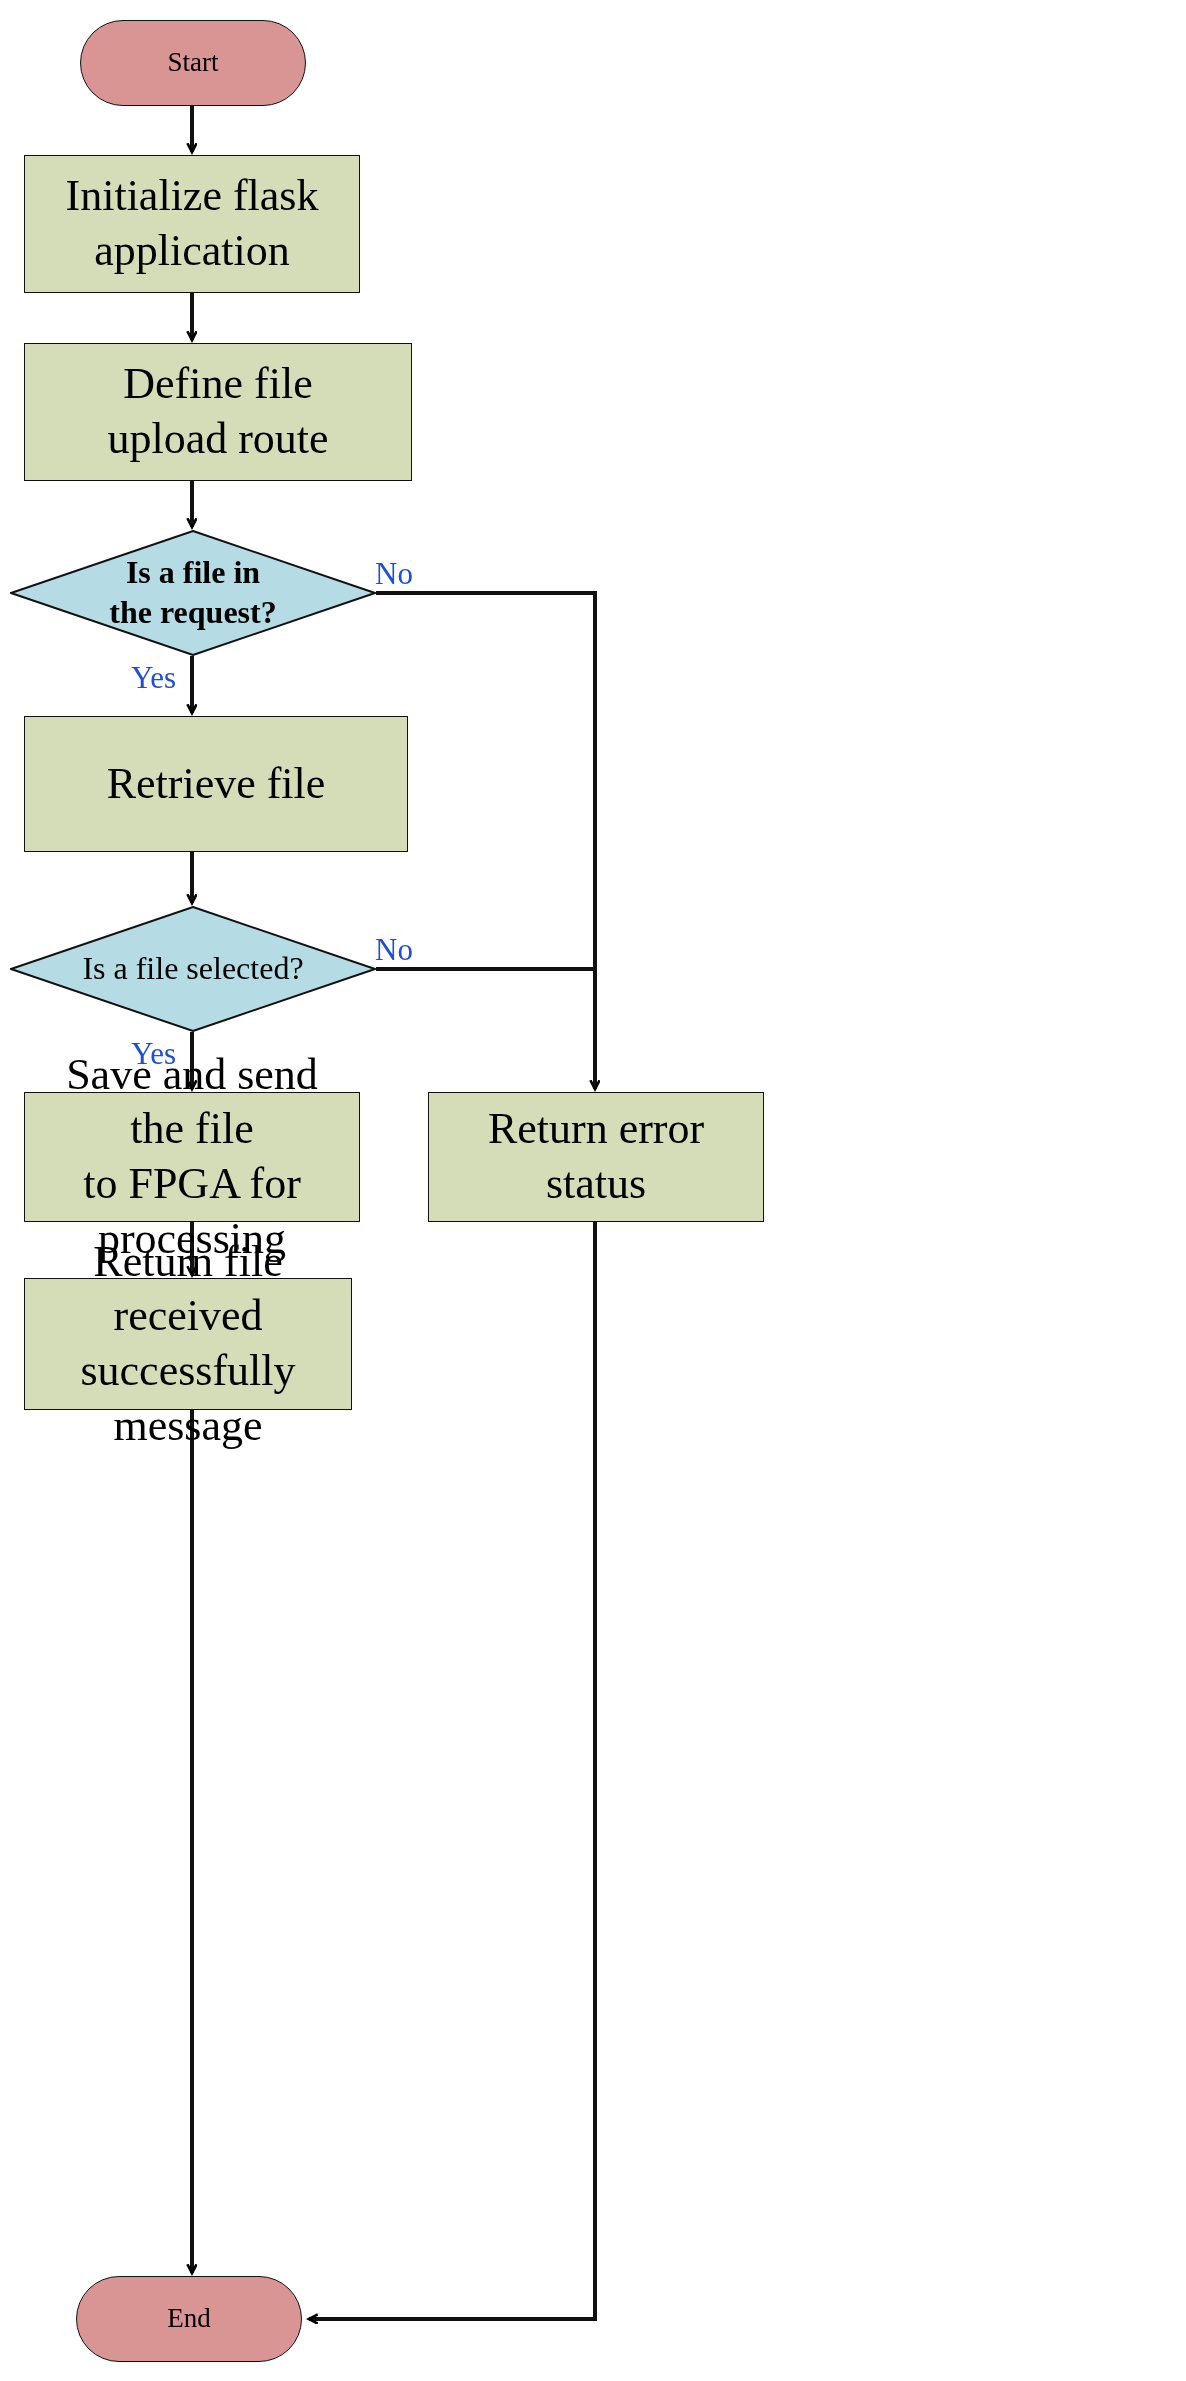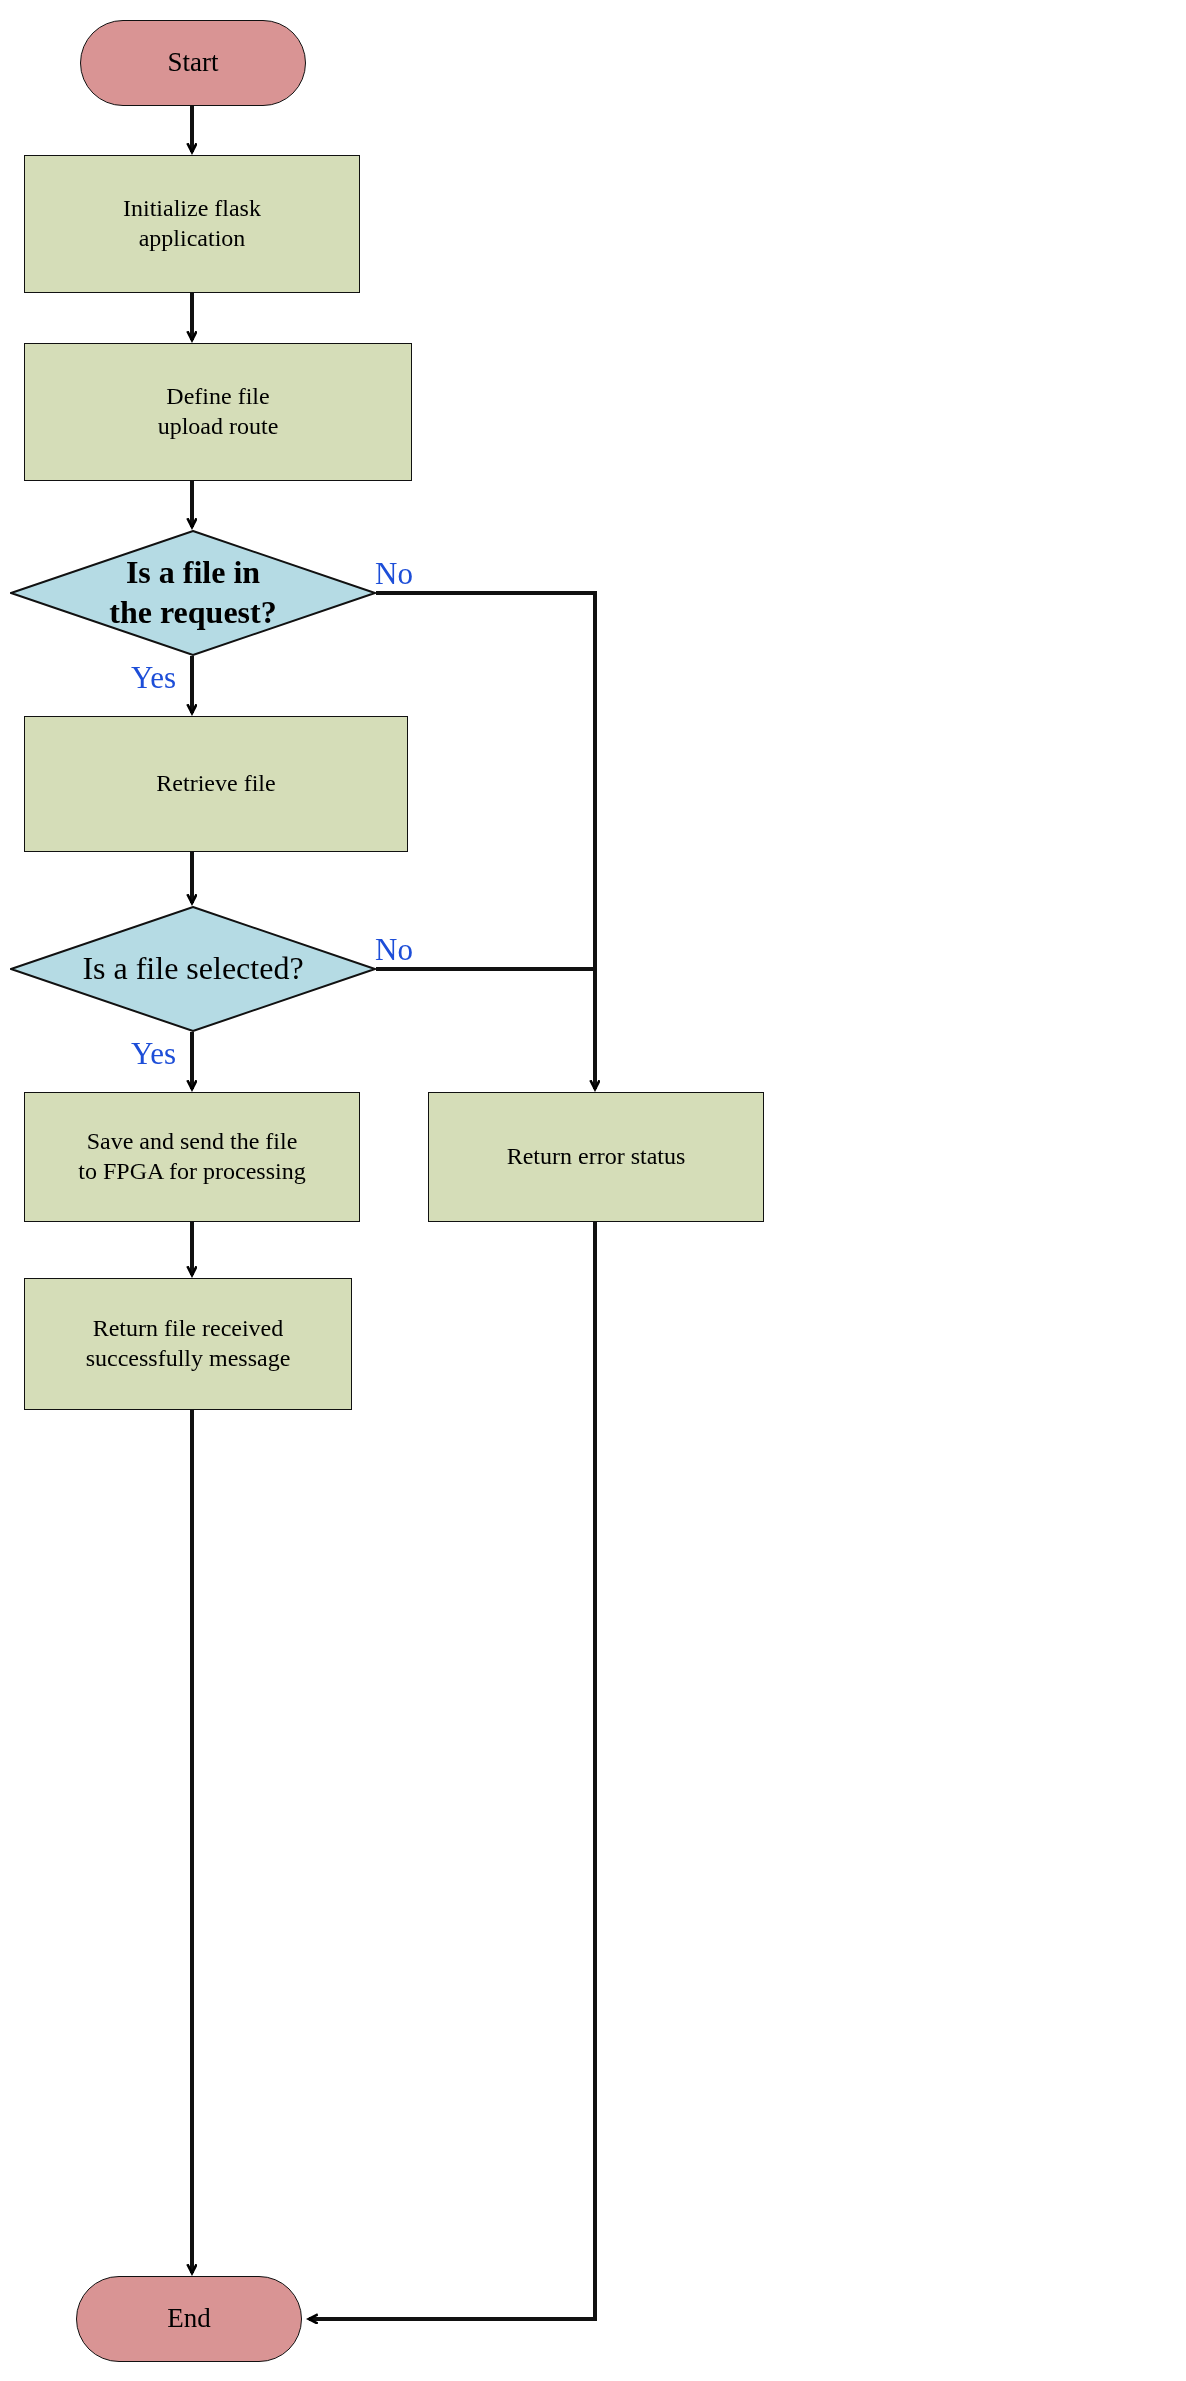--- a/index.html
+++ b/index.html
@@ -32,21 +32,21 @@
     display: flex;
     align-items: center;
     justify-content: center;
     text-align: center;
     color: #000000;
     line-height: 1.24;
   }
   .node-process {
     background: #d5ddb8;
     border: 1.6px solid #111111;
-    font-size: 24px;
+    font-size: 44px;
   }
   .node-terminator {
     background: #d99494;
     border: 1.6px solid #111111;
     border-radius: 999px;
     font-size: 27px;
   }
   .node-decision {
     background: transparent;
     border: 0;

